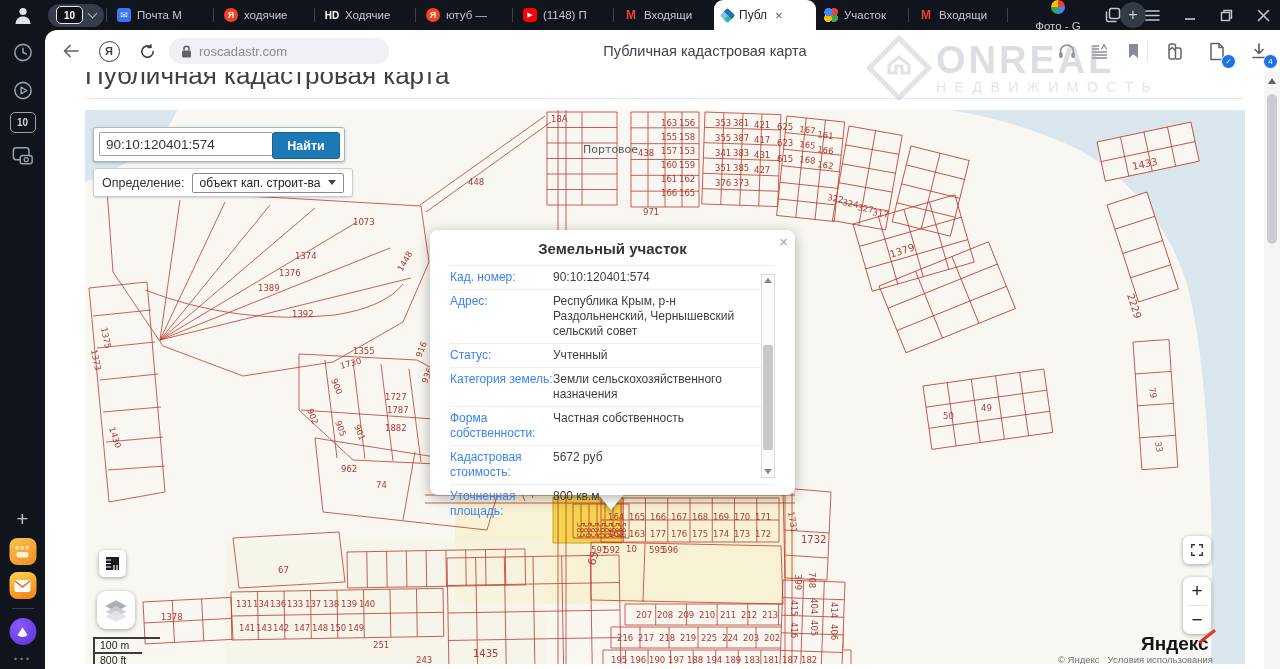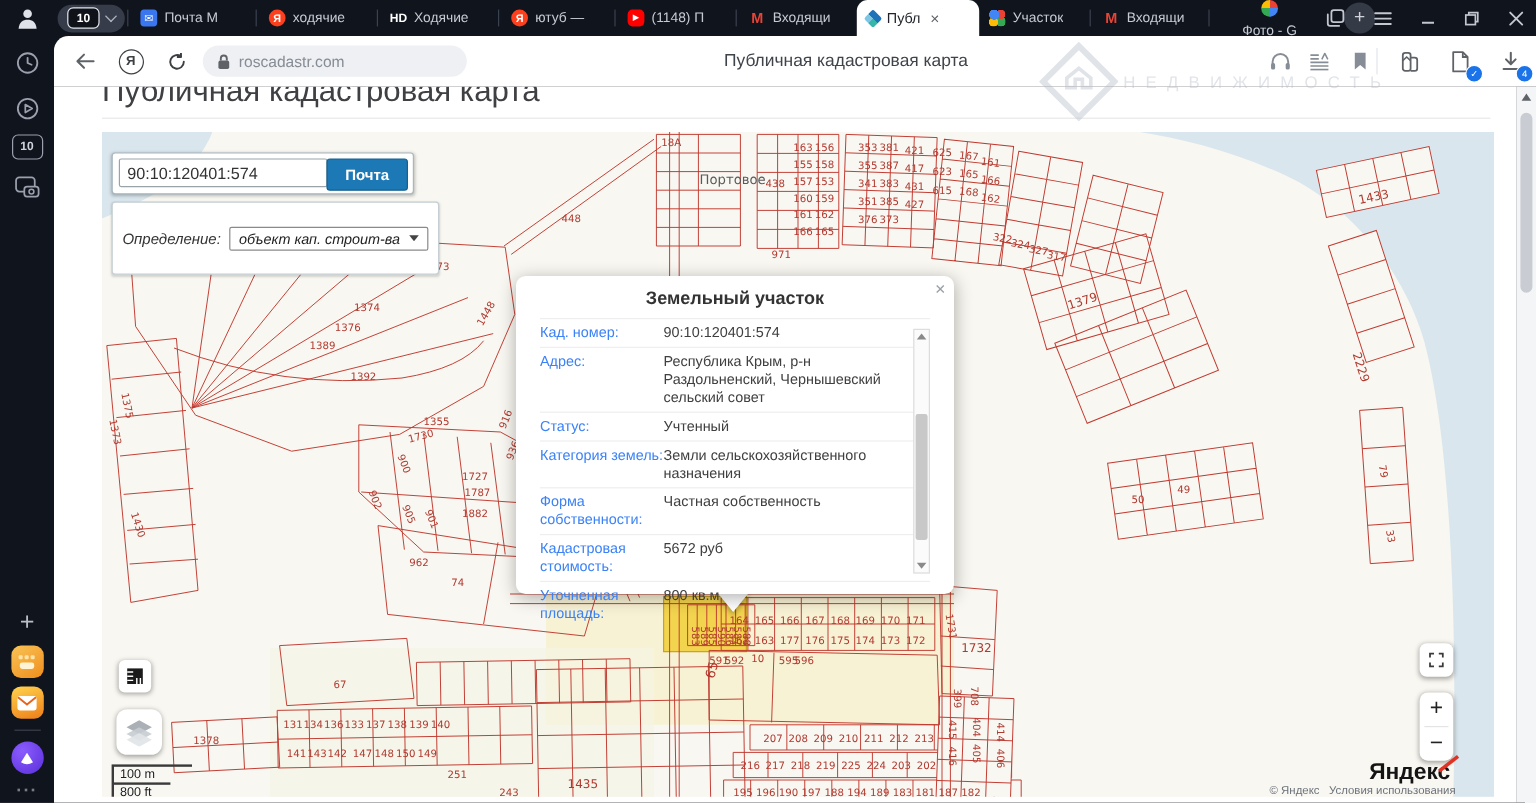--- a/index.html
+++ b/index.html
@@ -67,21 +67,21 @@
   #map{position:absolute;left:40px;top:38px;width:1160px;height:554px;background:#f8f7f1;overflow:hidden;}
   #mapsvg{position:absolute;left:0;top:0;}
   
   #searchbox{position:absolute;left:8px;top:17px;width:250px;height:33px;background:#fff;border:1px solid #a9b7bf;
              border-radius:3px;box-shadow:0 1px 3px rgba(0,0,0,.25);z-index:10;}
   #searchbox input{position:absolute;left:5px;top:4px;width:160px;height:22px;border:1px solid #9aa4a8;border-radius:2px;
                    font-size:13.5px;color:#333;padding:0 6px;font-family:"Liberation Sans",sans-serif;}
   #findbtn{position:absolute;right:4px;top:4px;width:66px;height:25px;background:#1d79b6;border:1px solid #16618f;
            border-radius:3px;color:#fff;font-size:12.5px;font-weight:bold;display:flex;align-items:center;justify-content:center;cursor:pointer;}
   #defbox{position:absolute;left:8px;top:58px;height:27px;background:#fff;border:1px solid #c6cfd4;border-radius:3px;
-          box-shadow:0 1px 2px rgba(0,0,0,.15);display:flex;align-items:center;gap:7px;padding:16px 8px;z-index:10;font-style:italic;}
+          box-shadow:0 1px 2px rgba(0,0,0,.15);display:flex;align-items:center;gap:7px;padding:0 8px;z-index:10;}
   #defbox .dlabel{font-size:12.5px;color:#333;}
   #defsel{display:flex;align-items:center;gap:8px;border:1px solid #8a8a8a;border-radius:2px;padding:2px 7px;
           font-size:12px;color:#222;cursor:pointer;background:#fff;}
   .selchev{width:0;height:0;border-left:4px solid transparent;border-right:4px solid transparent;border-top:5px solid #444;}
   
   #popup{position:absolute;left:345px;top:120px;width:365px;height:265px;background:#fff;border-radius:8px;
          box-shadow:0 3px 14px rgba(0,0,0,.3);z-index:12;box-sizing:border-box;padding:10px 20px 8px 20px;}
   #popup .ptitle{text-align:center;font-size:15px;font-weight:bold;color:#333;margin-bottom:8px;}
   #pclose{position:absolute;right:7px;top:4px;color:#9aa0a6;font-size:15px;cursor:pointer;line-height:1;}
   .prow{display:flex;border-top:1px solid #eee;padding:4px 0;}
@@ -546,21 +546,21 @@
           <text x="732" y="57" font-size="8.5" fill="#b03a30" transform="rotate(8 732 57)">162</text>
           <text x="742" y="90" font-size="8.5" fill="#b03a30" transform="rotate(10 742 90)">322</text>
           <text x="757" y="95" font-size="8.5" fill="#b03a30" transform="rotate(10 757 95)">324</text>
           <text x="772" y="100" font-size="8.5" fill="#b03a30" transform="rotate(10 772 100)">327</text>
           <text x="787" y="105" font-size="8.5" fill="#b03a30" transform="rotate(10 787 105)">317</text>
         </g>
     </svg>
 
     <div id="searchbox">
       <input value="90:10:120401:574" style="">
-      <div id="findbtn">Почта</div>
+      <div id="findbtn">Найти</div>
     </div>
     <div id="defbox">
       <span class="dlabel">Определение:</span>
       <div id="defsel">
         <span>объект кап. строит-ва</span>
         <div class="selchev"></div>
       </div>
     </div>
 
     <div id="popup">
@@ -635,20 +635,21 @@
     <div id="ycopy"><span>© Яндекс</span><span>Условия использования</span></div>
   </div>
 </div>
 
 <div id="watermark" class="abs">
   <svg width="66" height="66" viewBox="0 0 66 66">
     <rect x="12" y="12" width="42" height="42" transform="rotate(45 33 33)" fill="none" stroke="#b6bdc7" stroke-width="5"></rect>
     <path d="M23,38 V30 L33,22 L43,30 V38 H36 V31 H30 V38 Z" fill="none" stroke="#b6bdc7" stroke-width="3"></path>
   </svg>
   <div id="wm-text">
+    <div class="l1">ONREAL</div>
     <div class="l2">НЕДВИЖИМОСТЬ</div>
   </div>
 </div>
 
 <div id="vscroll" class="abs">
   <div class="vup"></div>
   <div id="vthumb"></div>
 </div>
 
 </body></html>

